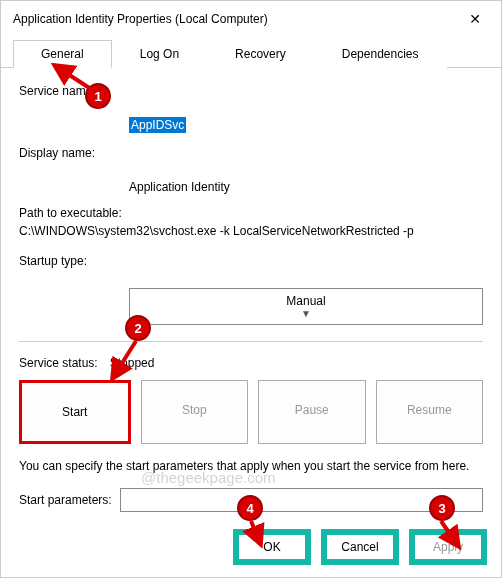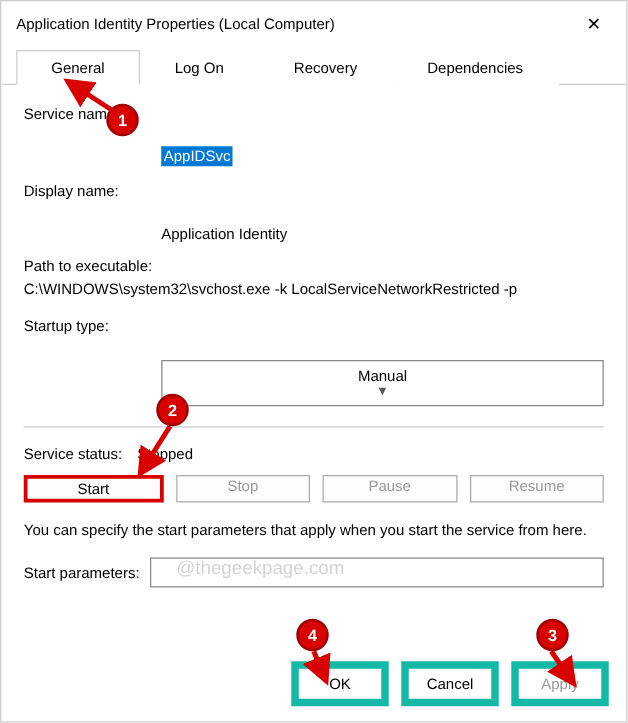--- a/index.html
+++ b/index.html
@@ -98,21 +98,21 @@
       gap: 12px;
       margin-bottom: 10px;
     }
     .button-row {
       display: flex;
       gap: 10px;
       margin-bottom: 14px;
     }
     .svc-btn {
       flex: 1;
-      padding: 1px 0;
+      padding: 22px 0;
       border: 1px solid #aaa;
       background: #fdfdfd;
       text-align: center;
       cursor: pointer;
     }
     .svc-btn.disabled {
       color: #999;
       cursor: default;
     }
     .svc-btn.highlight {
@@ -146,21 +146,21 @@
       padding: 5px 0;
       border: 6px solid #14b8a6;
       background: #fff;
       text-align: center;
       cursor: pointer;
     }
     .dlg-btn.disabled { color: #999; cursor: default; }
     .watermark {
       position: absolute;
       left: 140px;
-      top: 445px;
+      top: 468px;
       color: rgba(0,0,0,0.18);
       font-size: 15px;
       pointer-events: none;
     }
     
     .ann-arrow {
       position: absolute;
       pointer-events: none;
     }
     .ann-circle {

